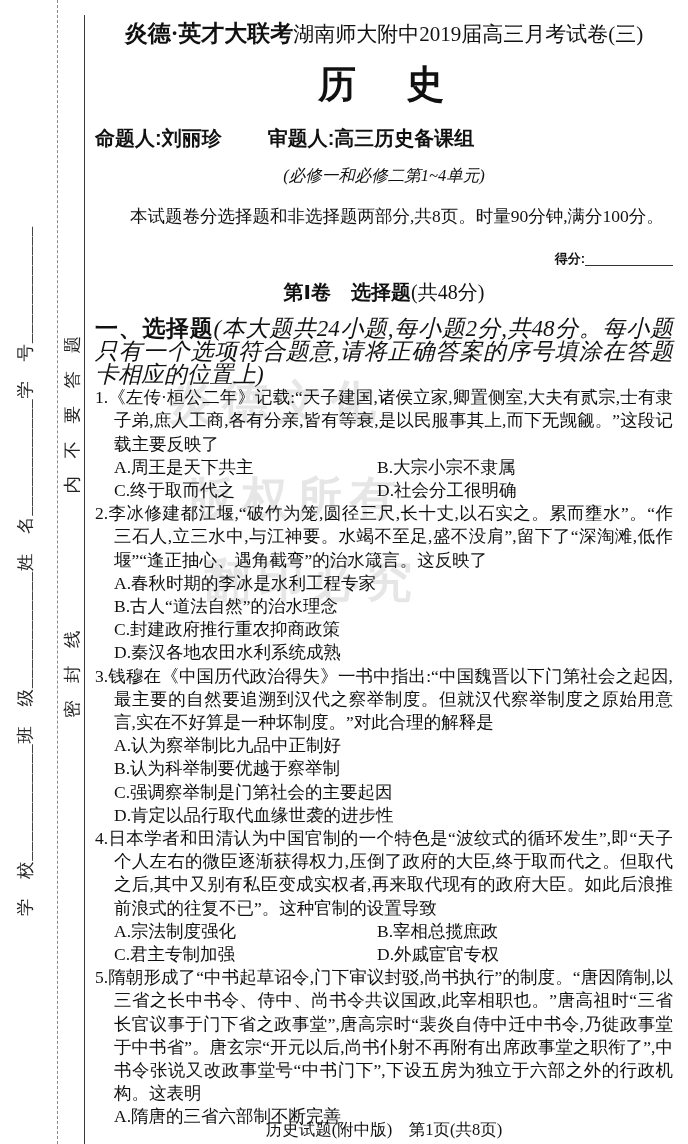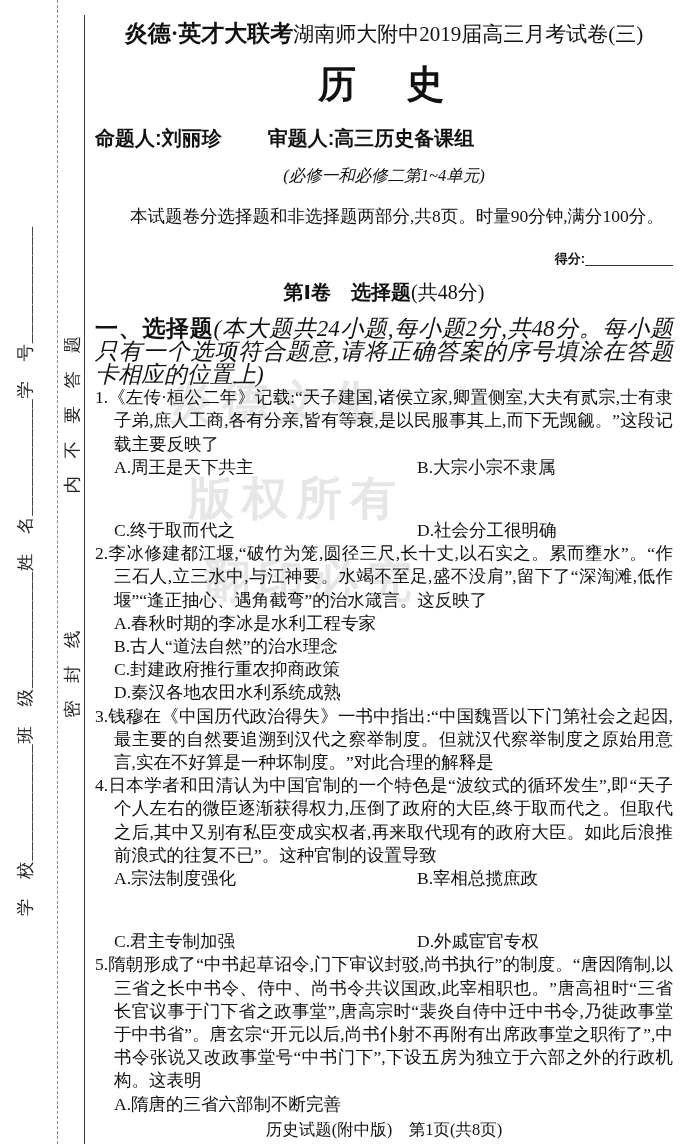--- a/index.html
+++ b/index.html
@@ -36,21 +36,21 @@
     font-family:"Liberation Sans","DejaVu Sans",sans-serif;}
   .score-blank{display:inline-block;width:88px;border-bottom:1.5px solid #333;height:19px;vertical-align:-3px;}
   .sec-title{margin-top:11px;text-align:center;font-size:20px;}
   .sec-title .b{font-weight:bold;font-family:"Liberation Sans","DejaVu Sans",sans-serif;}
   .instruction{margin-top:11px;font-size:23px;line-height:23.2px;text-align:justify;}
   .instruction .b{font-weight:bold;font-family:"Liberation Sans","DejaVu Sans",sans-serif;font-style:normal;}
   .instruction .k{font-style:italic;}
   .q{font-size:17.5px;line-height:23.2px;text-align:justify;}
   .q .stem{padding-left:19px;text-indent:-19px;}
   .opts{padding-left:19px;}
-  .cols2{display:grid;grid-template-columns:263px 1fr;gap:40px;}
+  .cols2{display:grid;grid-template-columns:263px 1fr;}
   .footer{position:absolute;left:95px;top:1119px;width:578px;text-align:center;font-size:16.5px;z-index:1;}
 </style>
 </head>
 <body>
 
 <div class="wm wm1">炎德文化</div>
 <div class="wm wm2">版权所有</div>
 <div class="wm wm3">翻印必究</div>
 
 <div class="dash-line"></div>
@@ -97,20 +97,26 @@
     <div class="opts">
       <div>A.春秋时期的李冰是水利工程专家</div>
       <div>B.古人“道法自然”的治水理念</div>
       <div>C.封建政府推行重农抑商政策</div>
       <div>D.秦汉各地农田水利系统成熟</div>
     </div>
   </div>
 
   <div class="q">
     <div class="stem">3.钱穆在《中国历代政治得失》一书中指出:“中国魏晋以下门第社会之起因,最主要的自然要追溯到汉代之察举制度。但就汉代察举制度之原始用意言,实在不好算是一种坏制度。”对此合理的解释是</div>
+    <div class="opts">
+      <div>A.认为察举制比九品中正制好</div>
+      <div>B.认为科举制要优越于察举制</div>
+      <div>C.强调察举制是门第社会的主要起因</div>
+      <div>D.肯定以品行取代血缘世袭的进步性</div>
+    </div>
   </div>
 
   <div class="q">
     <div class="stem">4.日本学者和田清认为中国官制的一个特色是“波纹式的循环发生”,即“天子个人左右的微臣逐渐获得权力,压倒了政府的大臣,终于取而代之。但取代之后,其中又别有私臣变成实权者,再来取代现有的政府大臣。如此后浪推前浪式的往复不已”。这种官制的设置导致</div>
     <div class="opts cols2">
       <span>A.宗法制度强化</span>
       <span>B.宰相总揽庶政</span>
       <span>C.君主专制加强</span>
       <span>D.外戚宦官专权</span>
     </div>

